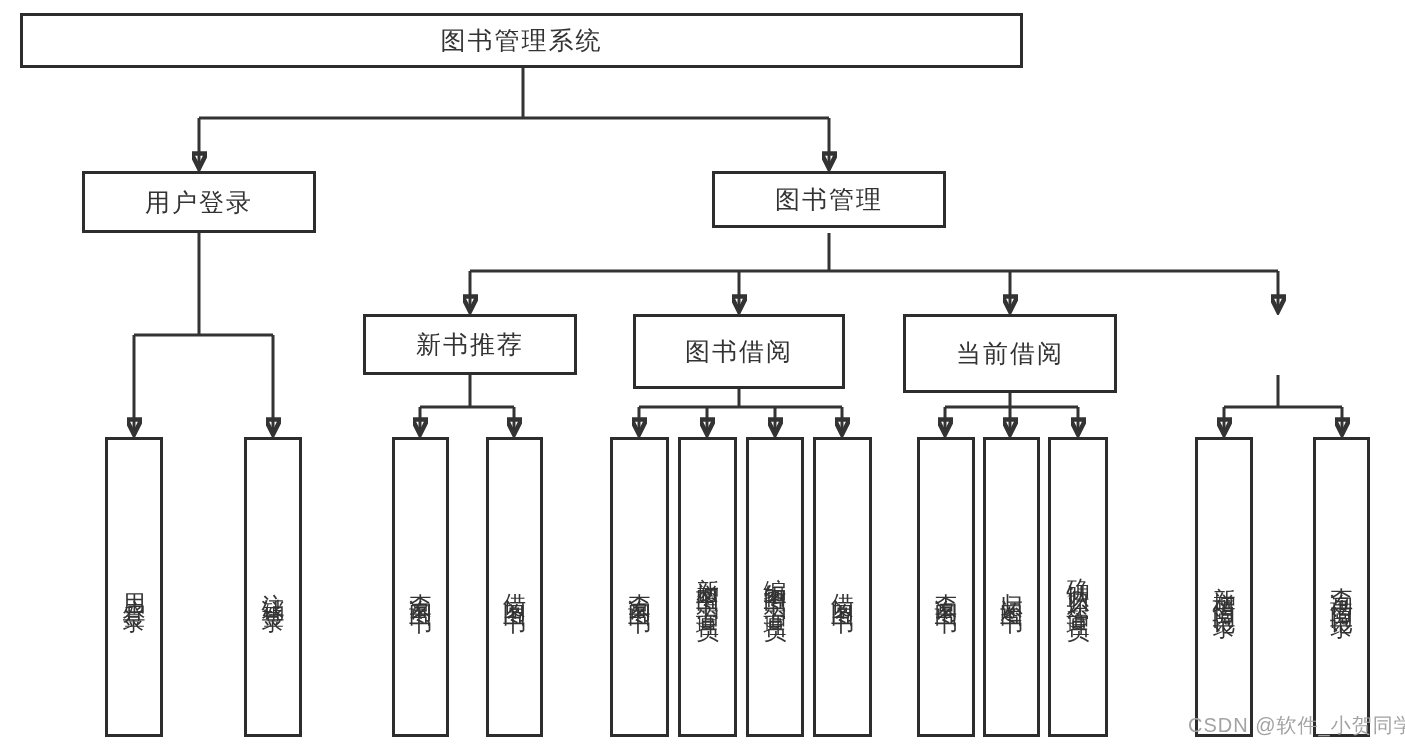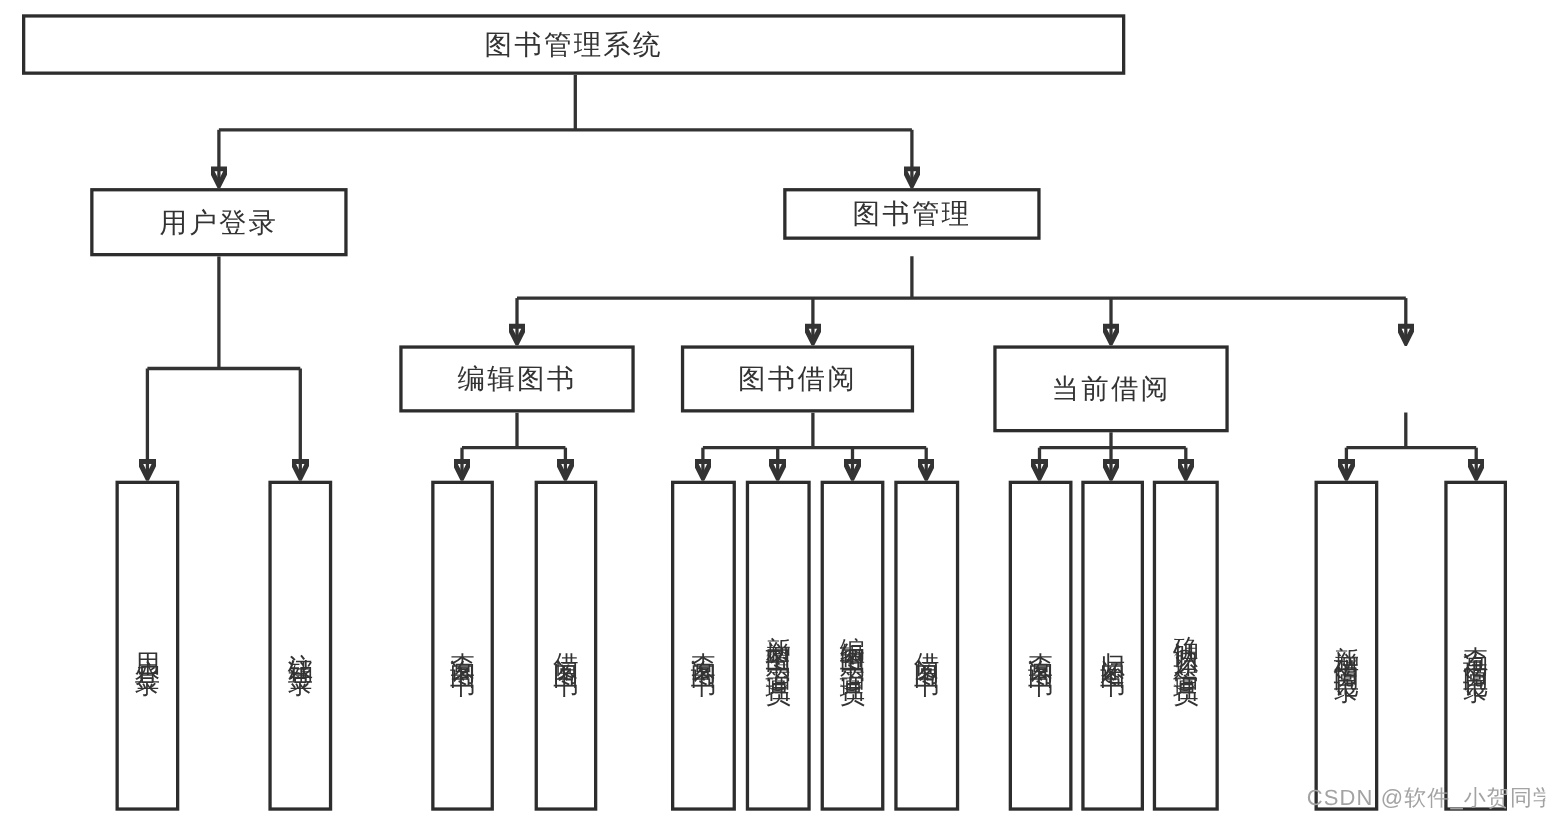--- a/index.html
+++ b/index.html
@@ -95,24 +95,24 @@
     <g>
       <path d="M1278,375 L1278,407 M1224,407 L1342,407"></path>
       <line x1="1224" y1="407" x2="1224" y2="433" marker-end="url(#arrow)"></line>
       <line x1="1342" y1="407" x2="1342" y2="433" marker-end="url(#arrow)"></line>
     </g>
   </svg>
 
   <div class="box h" style="left:20px;top:13px;width:1003px;height:55px">图书管理系统</div>
 
   <div class="box h" style="left:82px;top:171px;width:234px;height:62px">用户登录</div>
-  <div class="box h" style="left:712px;top:171px;width:234px;height:47px">图书管理</div>
+  <div class="box h" style="left:712px;top:171px;width:234px;height:57px">图书管理</div>
 
-  <div class="box h" style="left:363px;top:314px;width:214px;height:61px">编辑图书</div>
-  <div class="box h" style="left:619px;top:314px;width:212px;height:61px">图书借阅</div>
+  <div class="box h" style="left:363px;top:314px;width:214px;height:61px">新书推荐</div>
+  <div class="box h" style="left:633px;top:314px;width:212px;height:75px">图书借阅</div>
   <div class="box h" style="left:903px;top:314px;width:214px;height:79px">当前借阅</div>
 
   <div class="box v" style="left:105px;top:437px;width:58px;height:300px">用户登录</div>
   <div class="box v" style="left:244px;top:437px;width:58px;height:300px">注销登录</div>
 
   <div class="box v" style="left:392px;top:437px;width:57px;height:300px">查询图书</div>
   <div class="box v" style="left:486px;top:437px;width:57px;height:300px">借阅图书</div>
 
   <div class="box v" style="left:610px;top:437px;width:59px;height:300px">查询图书</div>
   <div class="box v" style="left:678px;top:437px;width:59px;height:300px">新增图书（管理员）</div>

